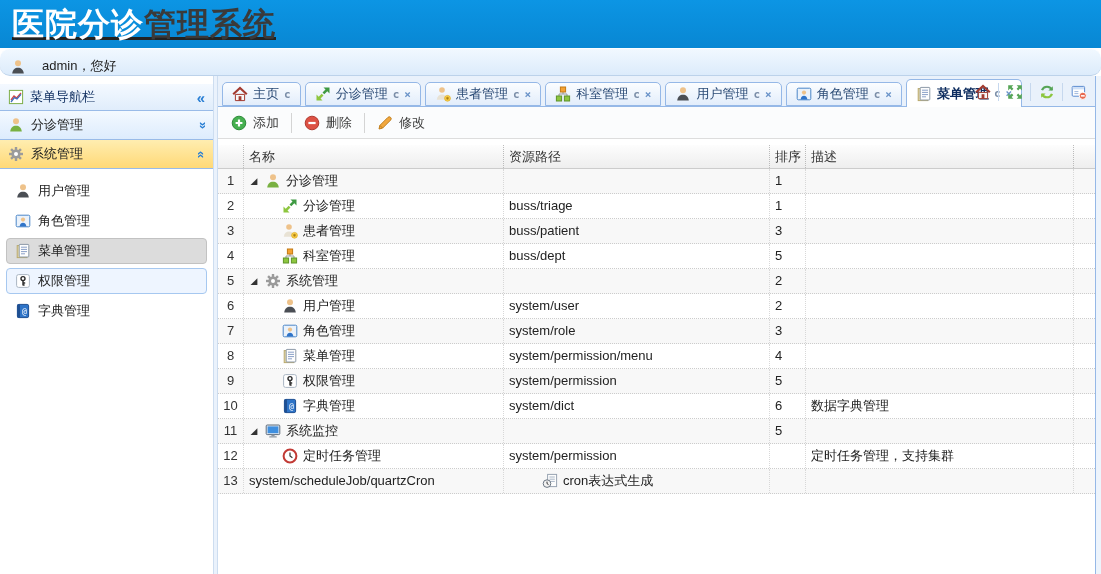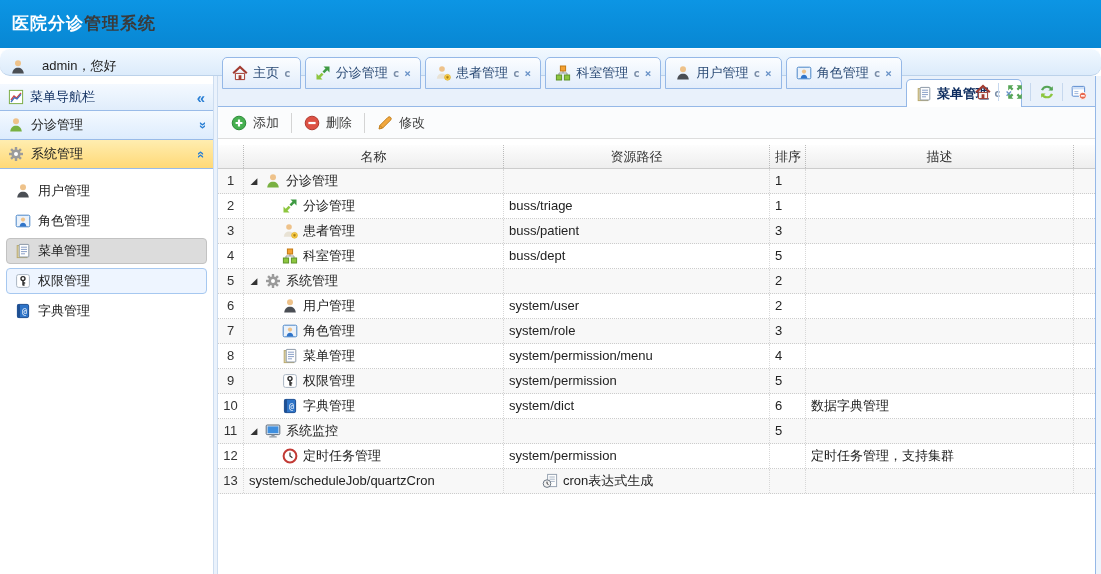--- a/index.html
+++ b/index.html
@@ -3,21 +3,21 @@
 <meta charset="utf-8">
 <style>
   * { margin:0; padding:0; box-sizing:border-box; }
   html,body { background:#fff; }
   body { font-family:"Liberation Sans","DejaVu Sans",sans-serif; font-size:13px; color:#222; }
   .app { position:relative; width:1101px; height:574px; overflow:hidden; background:#fff; }
 
   
   .top-header { position:absolute; left:0; top:0; width:1101px; height:48px;
     background:linear-gradient(#0c95e4,#0887d3); display:flex; align-items:center; padding-left:12px; }
-  .app-title { font-size:17px; font-weight:bold; letter-spacing:1px; line-height:48px; }
+  .app-title { font-size:32px; font-weight:bold; letter-spacing:1px; line-height:48px;text-decoration:underline; }
   .app-title .t1 { color:#ffffff; }
   .app-title .t2 { color:#3a3a3a; }
 
   
   .userbar { position:absolute; left:0; top:48px; width:1101px; height:28px;
     background:linear-gradient(#f1f8ff,#dcebfb); border-top:1px solid #fdfeff; border-bottom:1px solid #bcd2ea;
     display:flex; align-items:flex-end; gap:16px; padding-left:10px; color:#222;border-radius:10px; }
 
   .ic { width:16px; height:16px; flex:0 0 auto; display:inline-block; }
 
@@ -45,40 +45,40 @@
   .right-gutter { position:absolute; left:1096px; top:76px; width:5px; height:498px; background:#edf4fc; }
 
   
   .main { position:absolute; left:218px; top:76px; width:878px; height:498px; background:#fff;
     border-right:1px solid #95b8e7; }
 
   
   .tabs-strip { position:relative; height:31px; background:#e9f1fb; }
   .strip-line { position:absolute; left:0; right:0; bottom:0; height:1px; background:#95b8e7; }
   .tabs { display:flex; align-items:flex-end; gap:4px; height:100%; padding-left:4px; }
-  .tab { display:flex; align-items:center; gap:5px; height:32px; padding:0 9px;
+  .tab { display:flex; align-items:center; gap:5px; height:24px; padding:0 9px;
     background:linear-gradient(#fbfdff,#e2edfb); border:1px solid #95b8e7; border-radius:5px 5px 0 0;
-    margin-bottom:18px; position:relative; z-index:1; color:#2b4b76; cursor:pointer; white-space:nowrap; }
+    margin-bottom:1px; position:relative; z-index:1; color:#2b4b76; cursor:pointer; white-space:nowrap; }
   .tab.active { height:28px; margin-bottom:0; background:#fff; border-bottom:none; font-weight:bold; color:#0e2d5f; z-index:2; }
   .tab .mini { font-size:11px; font-weight:bold; color:#7b8ea8; font-family:"DejaVu Sans Mono",monospace; cursor:pointer; }
   .tab .mini.close { color:#6a93c8; }
   .tab-tools { position:absolute; right:3px; top:3px; height:25px; display:flex; align-items:center; z-index:3; }
   .tool-btn { width:27px; height:25px; display:flex; align-items:center; justify-content:center; cursor:pointer; }
   .tool-sep { width:1px; height:18px; background:#c6d8ee; margin:0 2px; }
 
   
   .toolbar { height:32px; border-bottom:1px solid #ddd; background:#fbfcfd;
     display:flex; align-items:center; padding:0 7px; }
   .tb-btn { display:flex; align-items:center; gap:6px; padding:3px 6px; border-radius:3px; color:#404040; cursor:pointer; }
   .tb-sep { width:1px; height:20px; background:#d4d4d4; margin:0 6px; }
 
   
   .grid { margin-top:6px; }
   .grid-hdr, .grid-row { display:grid; grid-template-columns:26px 260px 266px 36px 268px 1fr; }
-  .grid-hdr { height:24px; background:linear-gradient(#fdfdfd,#eeeeee); border-bottom:1px solid #ccc;text-align:center; }
+  .grid-hdr { height:24px; background:linear-gradient(#fdfdfd,#eeeeee); border-bottom:1px solid #ccc; }
   .hcell { border-right:1px dotted #bbb; padding:0 5px; line-height:23px; color:#333; white-space:nowrap; overflow:hidden; cursor:pointer; }
   .hcell.nofill { border-right:none; cursor:default; }
   .grid-row { height:25px; border-bottom:1px dotted #ccc; }
   .grid-row:nth-child(even) { background:#f8f8f8; }
   .cell { border-right:1px dotted #d8d8d8; padding:0 5px; line-height:24px; color:#222; white-space:nowrap; overflow:hidden; }
   .cell.fill { border-right:none; }
   .cell.rownum { text-align:center; color:#333; }
   .cell.name { display:flex; align-items:center; gap:5px; padding-left:4px; }
   .cell.name.lvl2 { padding-left:38px; }
   .expander { width:12px; flex:0 0 auto; text-align:center; font-size:9px; color:#333; cursor:pointer; line-height:1; }

